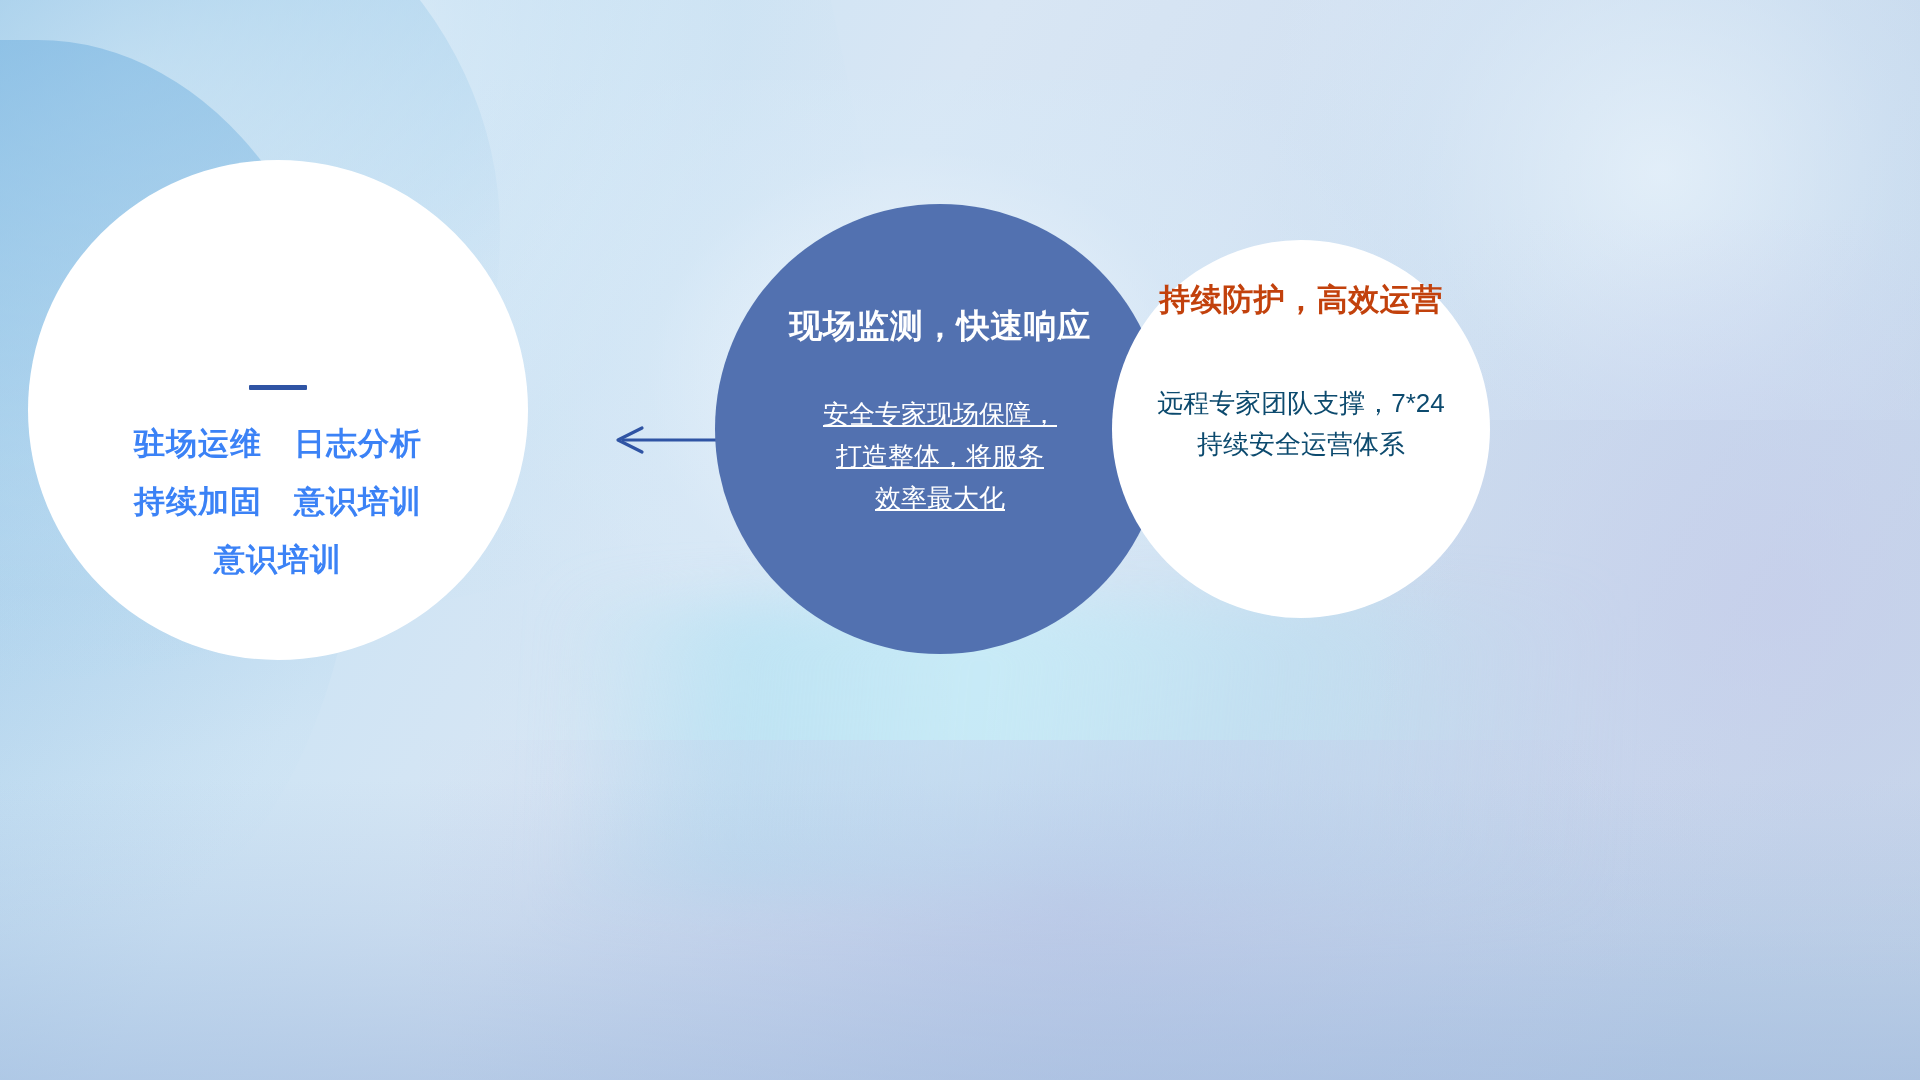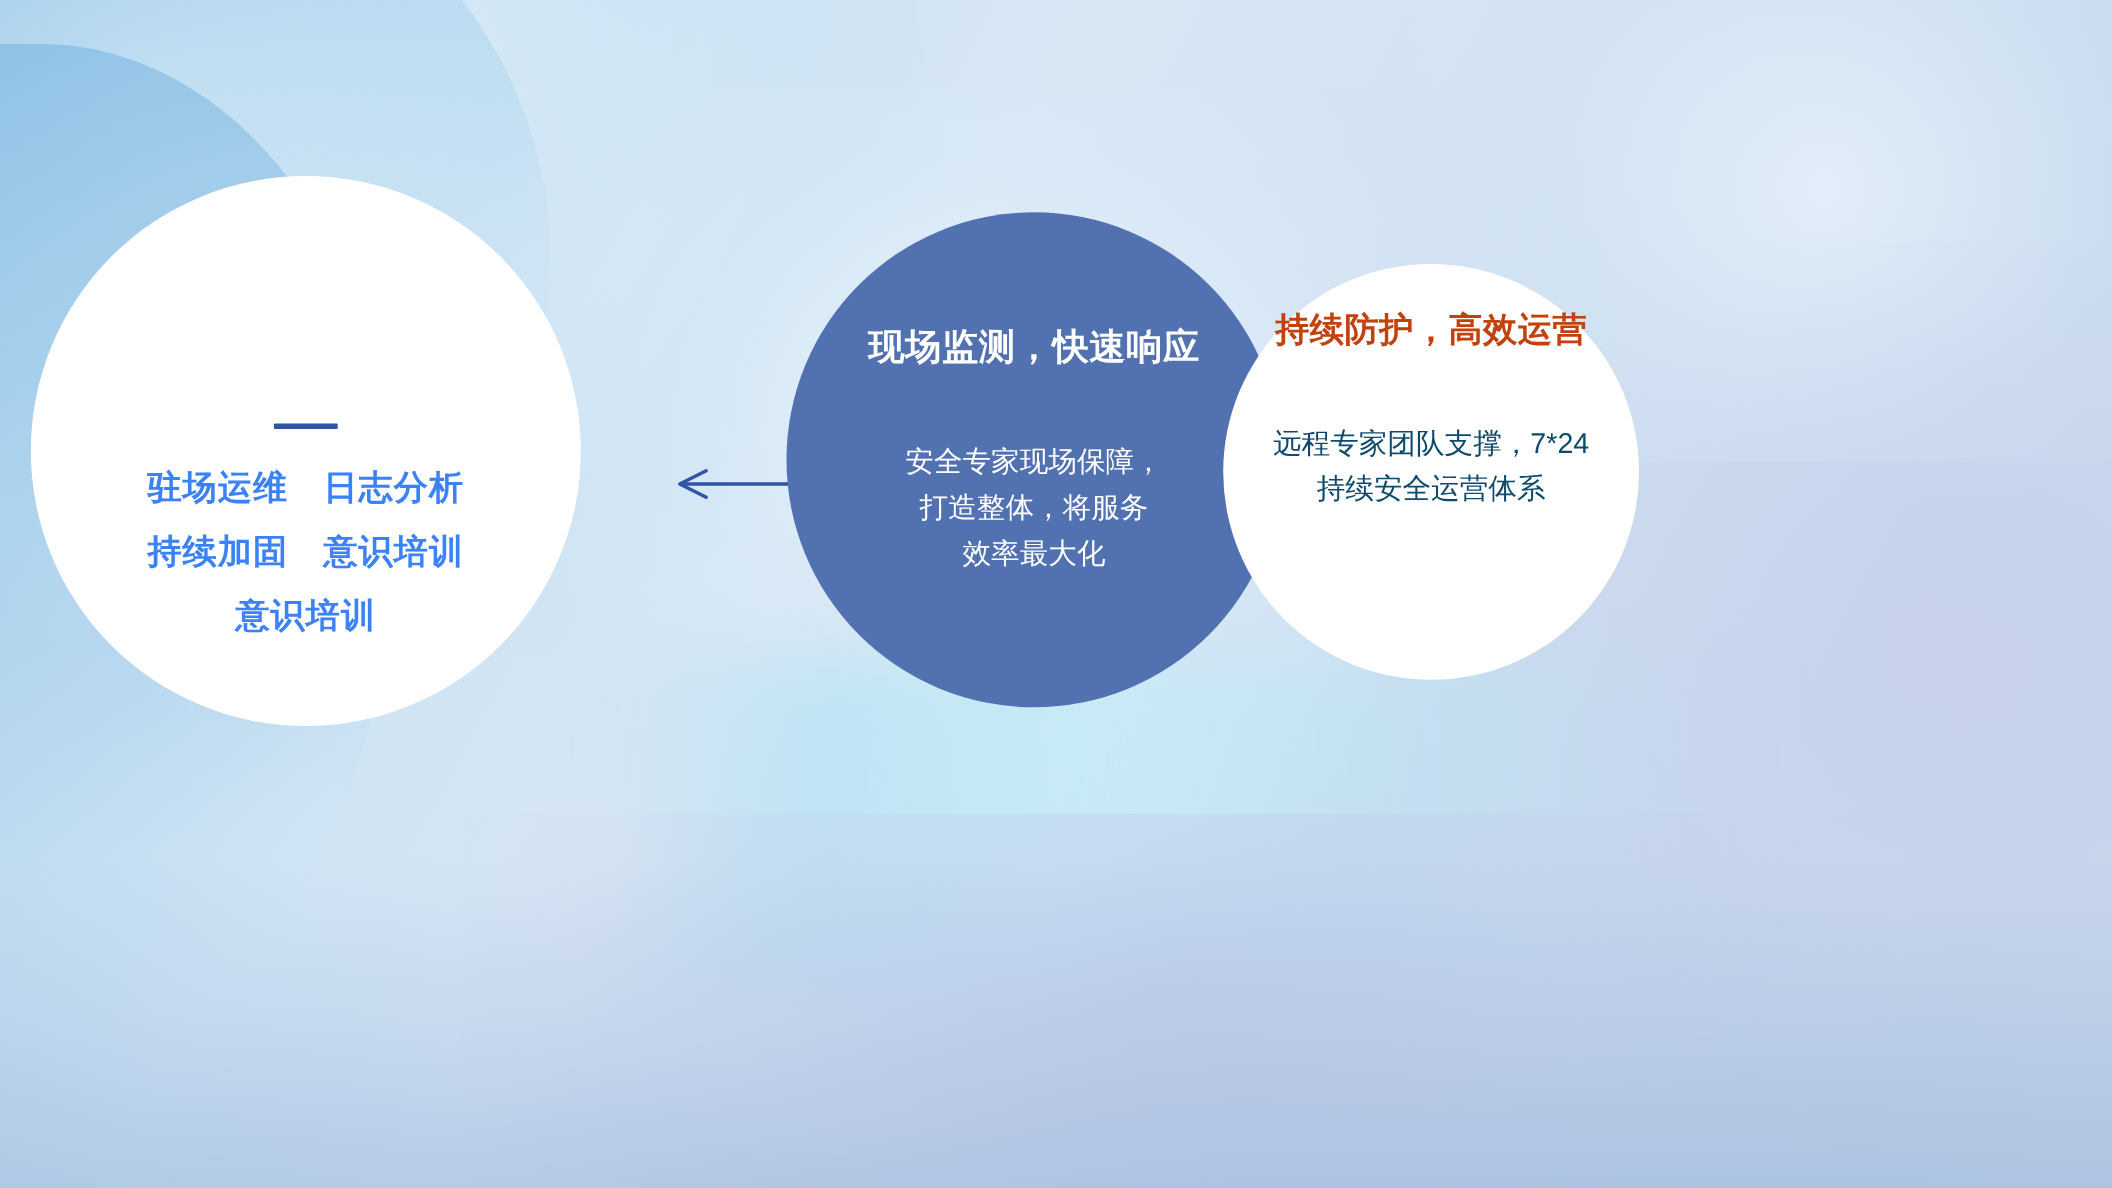--- a/index.html
+++ b/index.html
@@ -172,44 +172,45 @@
     letter-spacing: 1px;
     line-height: 1.0;
     margin-bottom: 27px;
     white-space: pre;
   }
   .left-line.last {
     margin-bottom: 0;
   }
 
   .circle-mid {
-    left: 715px; top: 193px;
+    left: 715px; top: 204px;
     width: 450px; height: 450px;
     background: #5271b0;
     z-index: 3;
     display: flex;
     flex-direction: column;
     align-items: center;
   }
   .mid-title {
     margin-top: 100px;
     font-size: 33px;
     font-weight: 700;
     color: #ffffff;
     letter-spacing: 0.5px;
     white-space: nowrap;
   }
   .mid-body {
-    margin-top: 60px;
+    margin-top: 44px;
     width: 300px;
     font-size: 26px;
     font-weight: 400;
     color: #ffffff;
     line-height: 1.62;
     text-align: center;
+    text-decoration: underline;
   }
 
   .circle-right {
     left: 1112px; top: 240px;
     width: 378px; height: 378px;
     background: #ffffff;
     z-index: 4;
     display: flex;
     flex-direction: column;
     align-items: center;

